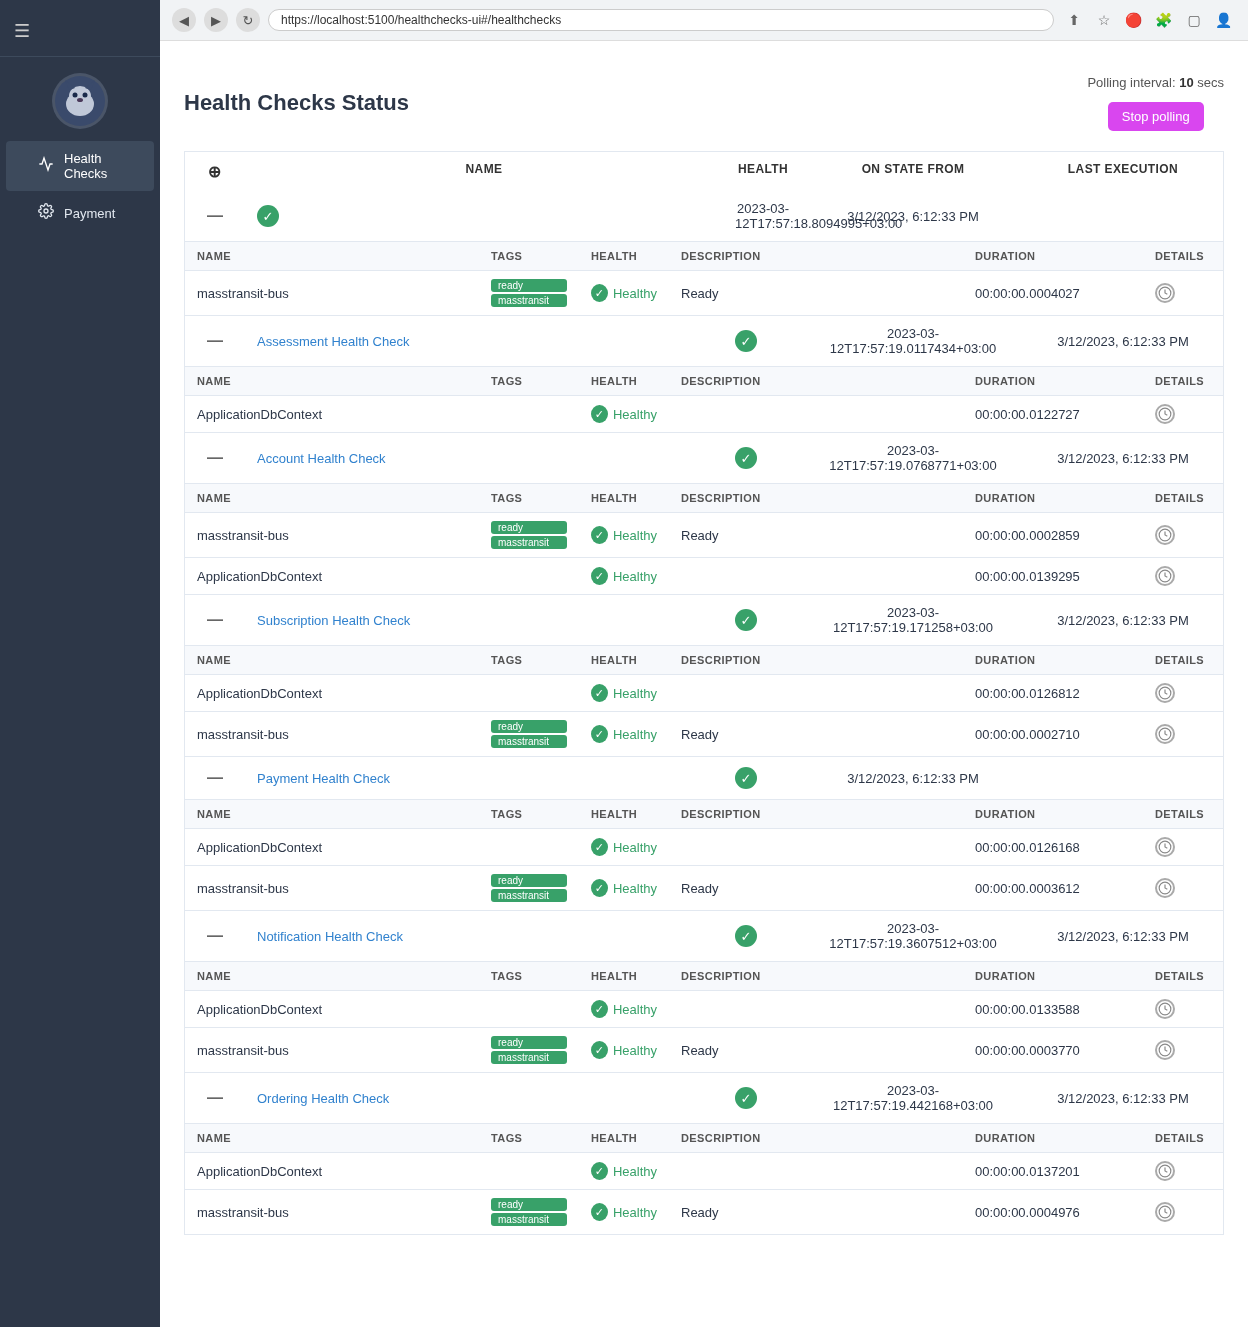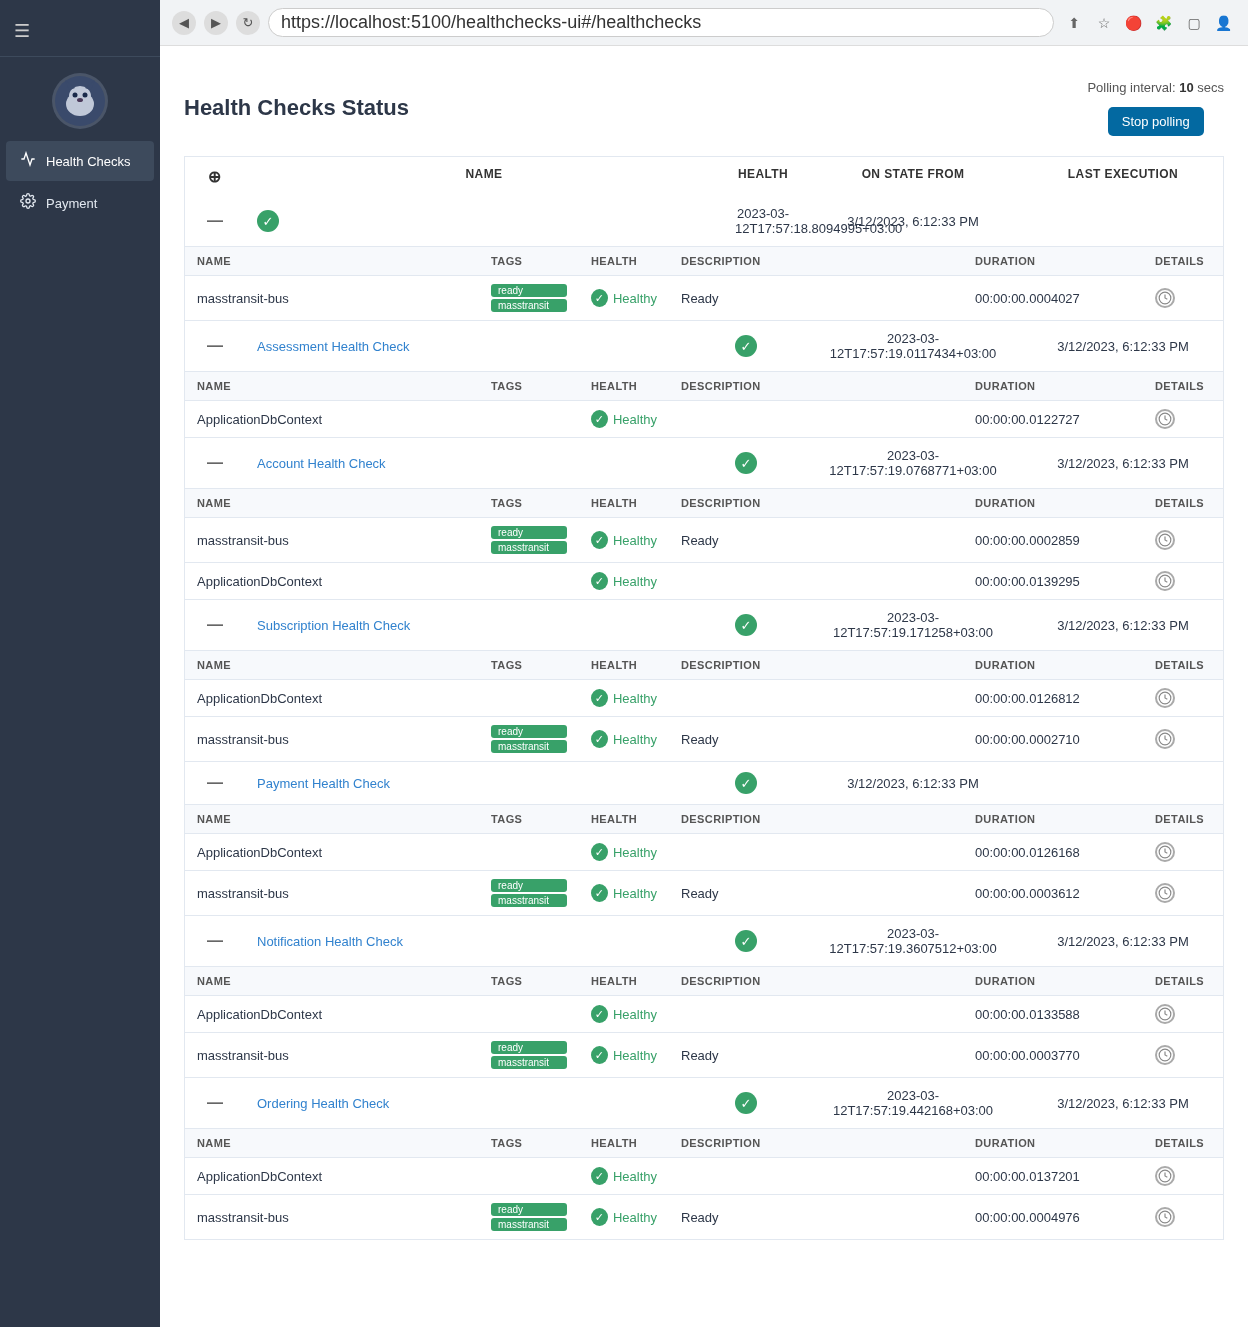--- a/index.html
+++ b/index.html
@@ -39,26 +39,25 @@
       display: flex;
       align-items: center;
       justify-content: center;
       overflow: hidden;
     }
     .avatar svg { width: 50px; height: 50px; }
     .nav-item {
       display: flex;
       align-items: center;
       gap: 10px;
-      padding: 10px 14px;
+      padding: 10px 32px;
       cursor: pointer;
       color: #e2e8f0;
       border-radius: 4px;
       margin: 2px 6px;
-      text-align: right;
     }
     .nav-item.active {
       background: #3d4a5c;
       color: #fff;
     }
     .nav-icon { font-size: 16px; }
     .nav-label { font-size: 13px; font-weight: 500; }
 
     
     .main {
@@ -79,21 +78,21 @@
       color: #555;
     }
     .browser-nav-btn {
       width: 24px; height: 24px; border-radius: 50%;
       background: #ddd; border: none; cursor: pointer;
       display: flex; align-items: center; justify-content: center;
       font-size: 13px; color: #555;
     }
     .browser-url {
       flex: 1; background: #fff; border: 1px solid #ccc;
-      border-radius: 20px; padding: 3px 12px; font-size: 18px; color: #333;
+      border-radius: 20px; padding: 3px 12px; font-size: 12px; color: #333;
     }
     .browser-actions { display: flex; gap: 6px; align-items: center; }
     .browser-action-btn {
       width: 24px; height: 24px; border-radius: 50%;
       background: none; border: none; cursor: pointer;
       font-size: 14px; color: #666;
     }
 
     
     .page-content { padding: 34px 24px; }
@@ -115,21 +114,21 @@
       align-items: center;
       gap: 12px;
       flex-direction: column;
     }
     .polling-info {
       font-size: 13px;
       color: #555;
     }
     .polling-info strong { color: #333; }
     .stop-polling-btn {
-      background: #0369a1;
+      background: #d946ef;
       color: #fff;
       border: none;
       padding: 7px 14px;
       border-radius: 5px;
       cursor: pointer;
       font-size: 13px;
       font-weight: 500;
       text-align: center;
     }
 

